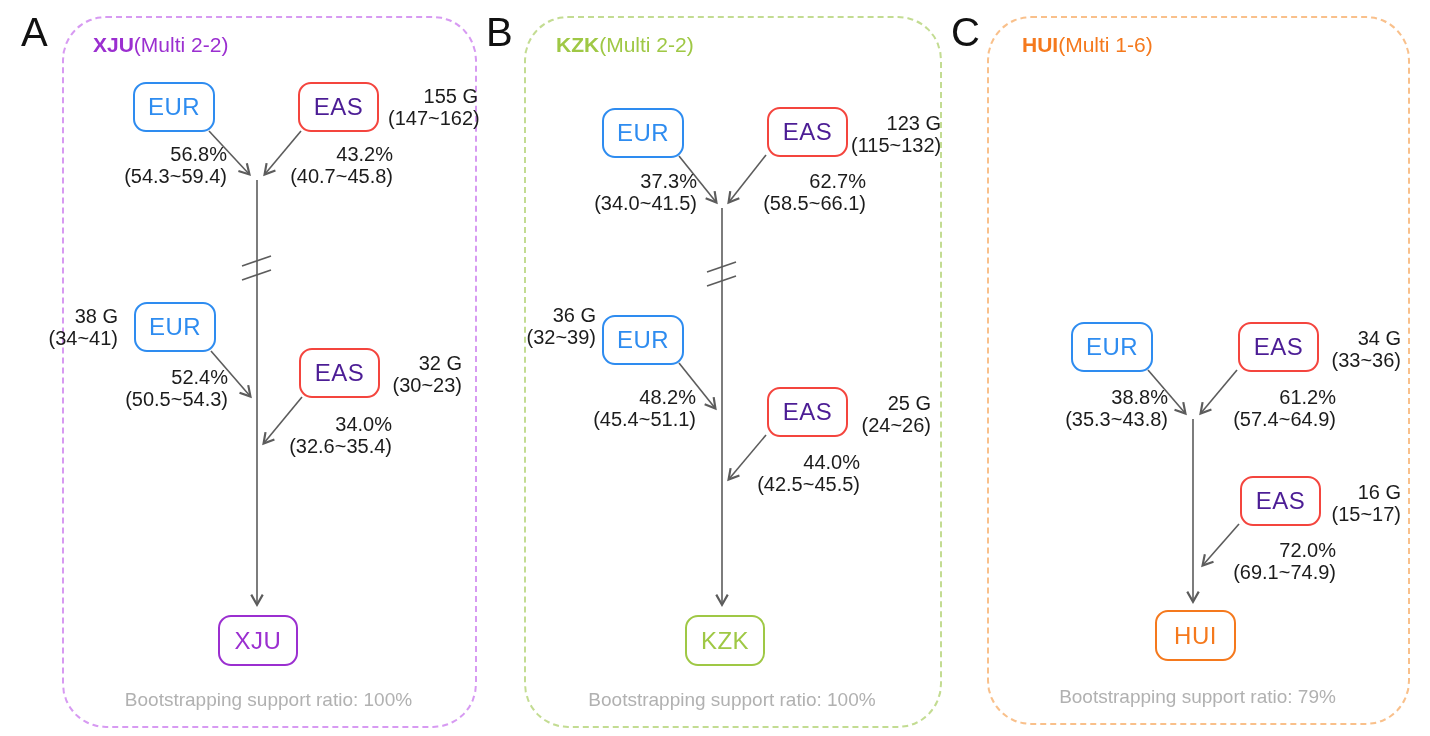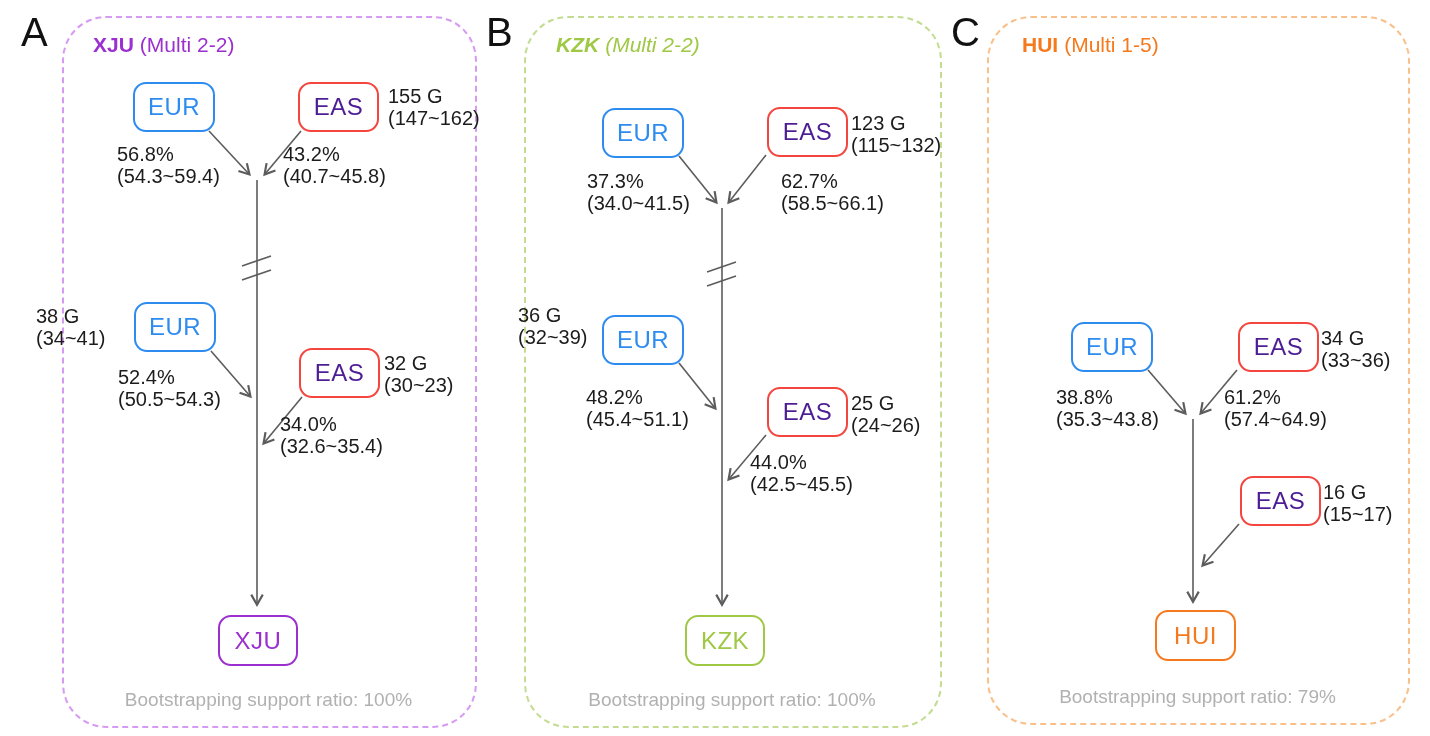--- a/index.html
+++ b/index.html
@@ -8,36 +8,36 @@
     font-family:"Liberation Sans", sans-serif; overflow:hidden;
     -webkit-font-smoothing:antialiased;
   }
   .letter { position:absolute; font-size:40px; line-height:40px; color:#111; }
   .frame  { position:absolute; border:2px dashed; border-radius:44px; }
   .frame-a { border-color:#d79af2; }
   .frame-b { border-color:#c3dc92; }
   .frame-c { border-color:#f9c08b; }
   .ptitle { position:absolute; font-size:21px; line-height:24px; white-space:nowrap; }
   .ptitle .pname { font-weight:700; }
-  .ptitle .pmodel { font-weight:400; margin-left:6px; }
+  .ptitle .pmodel { font-weight:400; }
   .t-a { color:#9b2fd0; }
-  .t-b { color:#9fc845;font-style:italic; }
+  .t-b { color:#9fc845; }
   .t-c { color:#f5791d; }
   .node {
     position:absolute; border:2px solid; border-radius:13px; background:#fff;
     display:flex; align-items:center; justify-content:center;
     font-size:24px; font-weight:400; letter-spacing:0.5px;
   }
   .node-eur { border-color:#2e8cf0; color:#2e8cf0; }
   .node-eas { border-color:#f4453e; color:#4c1d95; }
   .node-xju { border-color:#9b2fd0; color:#9b2fd0; }
   .node-kzk { border-color:#9fc845; color:#9fc845; }
   .node-hui { border-color:#f5791d; color:#f5791d; }
   .tb {
-    position:absolute; font-size:20px; line-height:22px; text-align:left;
+    position:absolute; font-size:20px; line-height:22px; text-align:right;
     color:#1c1c1c; white-space:nowrap;
   }
   .boots { position:absolute; text-align:center; font-size:19px; color:#b1b1b1; }
   svg.overlay { position:absolute; left:0; top:0; pointer-events:none; }
 </style>
 </head>
 <body>
 
 <div id="stage">
 
@@ -125,21 +125,21 @@
   <div class="node node-eur" style="left:602px;top:108px;width:78px;height:46px">EUR</div>
   <div class="node node-eas" style="left:767px;top:107px;width:77px;height:46px">EAS</div>
   <div class="tb" style="left:851px;top:112px;width:90px">
     <div>123 G</div>
     <div>(115~132)</div>
   </div>
   <div class="tb" style="left:587px;top:170px;width:110px">
     <div>37.3%</div>
     <div>(34.0~41.5)</div>
   </div>
-  <div class="tb" style="left:781px;top:170px;width:112px">
+  <div class="tb" style="left:754px;top:170px;width:112px">
     <div>62.7%</div>
     <div>(58.5~66.1)</div>
   </div>
 
   <div class="tb" style="left:518px;top:304px;width:78px">
     <div>36 G</div>
     <div>(32~39)</div>
   </div>
   <div class="node node-eur" style="left:602px;top:315px;width:78px;height:46px">EUR</div>
   <div class="tb" style="left:586px;top:386px;width:110px">
@@ -156,21 +156,21 @@
     <div>44.0%</div>
     <div>(42.5~45.5)</div>
   </div>
 
   <div class="node node-kzk" style="left:685px;top:615px;width:76px;height:47px">KZK</div>
   <div class="boots" style="left:524px;top:689px;width:416px">Bootstrapping support ratio: 100%</div>
 
   <div class="letter" style="left:951px;top:12px">C</div>
   <div class="frame frame-c" style="left:987px;top:16px;width:419px;height:705px"></div>
   <div class="ptitle t-c" style="left:1022px;top:33px">
-    <span class="pname">HUI</span><span class="pmodel">(Multi 1-5)</span>
+    <span class="pname">HUI</span><span class="pmodel">(Multi 1-6)</span>
   </div>
 
   <div class="node node-eur" style="left:1071px;top:322px;width:78px;height:46px">EUR</div>
   <div class="node node-eas" style="left:1238px;top:322px;width:77px;height:46px">EAS</div>
   <div class="tb" style="left:1321px;top:327px;width:80px">
     <div>34 G</div>
     <div>(33~36)</div>
   </div>
   <div class="tb" style="left:1056px;top:386px;width:112px">
     <div>38.8%</div>
@@ -179,17 +179,21 @@
   <div class="tb" style="left:1224px;top:386px;width:112px">
     <div>61.2%</div>
     <div>(57.4~64.9)</div>
   </div>
 
   <div class="node node-eas" style="left:1240px;top:476px;width:77px;height:46px">EAS</div>
   <div class="tb" style="left:1323px;top:481px;width:78px">
     <div>16 G</div>
     <div>(15~17)</div>
   </div>
+  <div class="tb" style="left:1224px;top:539px;width:112px">
+    <div>72.0%</div>
+    <div>(69.1~74.9)</div>
+  </div>
 
   <div class="node node-hui" style="left:1155px;top:610px;width:77px;height:47px">HUI</div>
   <div class="boots" style="left:987px;top:686px;width:421px">Bootstrapping support ratio: 79%</div>
 
 </div>
 
 </body></html>

